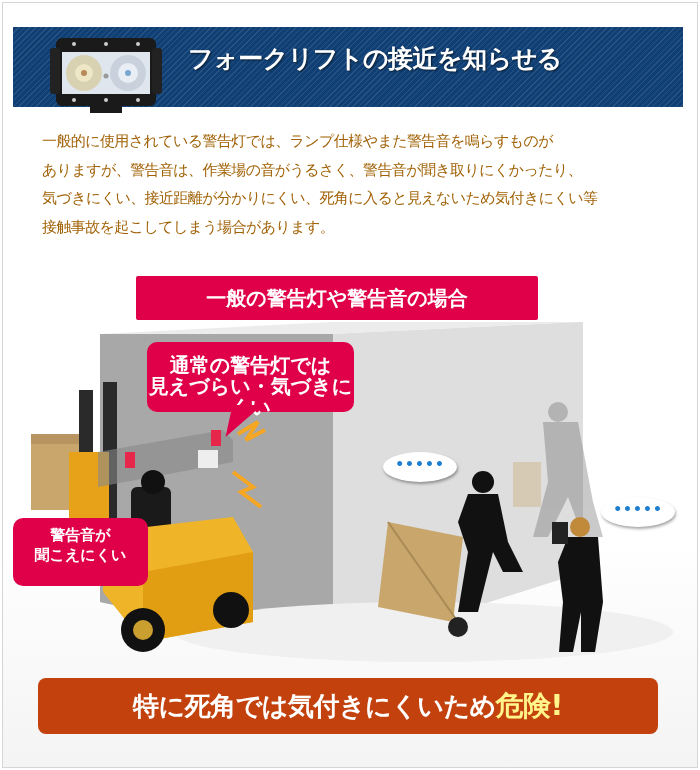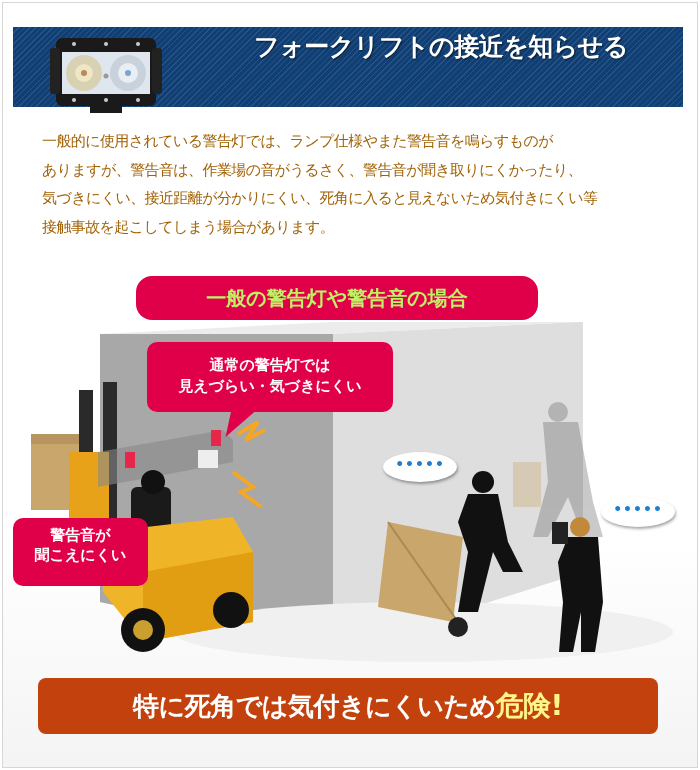--- a/index.html
+++ b/index.html
@@ -9,40 +9,40 @@
       position: absolute; left: 2px; top: 2px; width: 696px; height: 766px;
       border: 1px solid #d6d6d6; background: linear-gradient(#ffffff 0%, #ffffff 70%, #f4f4f4 100%);
     }
     .header {
       position: absolute; left: 13px; top: 27px; width: 670px; height: 80px;
       background-color: #0f3f74;
       background-image: repeating-linear-gradient(135deg, rgba(255,255,255,0.10) 0px, rgba(255,255,255,0.10) 1px, transparent 1px, transparent 4px);
     }
     .lamp { position: absolute; left: 37px; top: 9px; width: 112px; height: 78px; }
     .header-title {
-      position: absolute; left: 175px; top: 4px; width: 440px; text-align: right;
+      position: absolute; left: 175px; top: 16px; width: 440px; text-align: left;
       color: #ffffff; font-size: 25px; line-height: 31px; font-weight: bold;
       text-shadow: 1px 1px 2px rgba(0,0,0,0.6); letter-spacing: -0.5px;
     }
     .intro {
       position: absolute; left: 42px; top: 127px; width: 630px;
       font-size: 15px; line-height: 28.5px; color: #a16207; letter-spacing: -0.6px;
     }
     .intro p { white-space: nowrap; }
     .section-label {
       position: absolute; left: 136px; top: 276px; width: 402px; height: 44px;
-      background: #e0004a; border-radius: 16px; color: #bef264;
+      background: #e0004a; border-radius: 2px; color: #ffffff;
       font-size: 20px; font-weight: bold; text-align: center; line-height: 44px;
     }
     .scene { position: absolute; left: 3px; top: 322px; width: 694px; height: 346px; }
     .bubble {
       position: absolute; background: #e0004a; color: #fff; border-radius: 10px;
       font-weight: bold; text-align: center;
     }
-    .bubble-top { left: 147px; top: 342px; width: 246px; height: 70px; font-size: 15px; line-height: 21px; padding-top: 13px; }
+    .bubble-top { left: 147px; top: 342px; width: 207px; height: 70px; font-size: 20px; line-height: 21px; padding-top: 13px; }
     .bubble-left { left: 13px; top: 518px; width: 135px; height: 68px; font-size: 15px; line-height: 20px; padding-top: 7px; }
     .bubble-tail-top { position: absolute; left: 225px; top: 405px; width: 0; height: 0;
       border-left: 8px solid transparent; border-right: 22px solid transparent; border-top: 32px solid #e0004a; transform: skewX(-25deg); }
     .speech {
       position: absolute; background: #fff; border-radius: 50%;
       box-shadow: 1px 2px 3px rgba(0,0,0,0.35); color: #1e7fd0;
       font-size: 14px; font-weight: bold; text-align: center; letter-spacing: 1px;
     }
     .speech-1 { left: 383px; top: 452px; width: 74px; height: 30px; line-height: 24px; }
     .speech-2 { left: 601px; top: 497px; width: 74px; height: 30px; line-height: 24px; }

